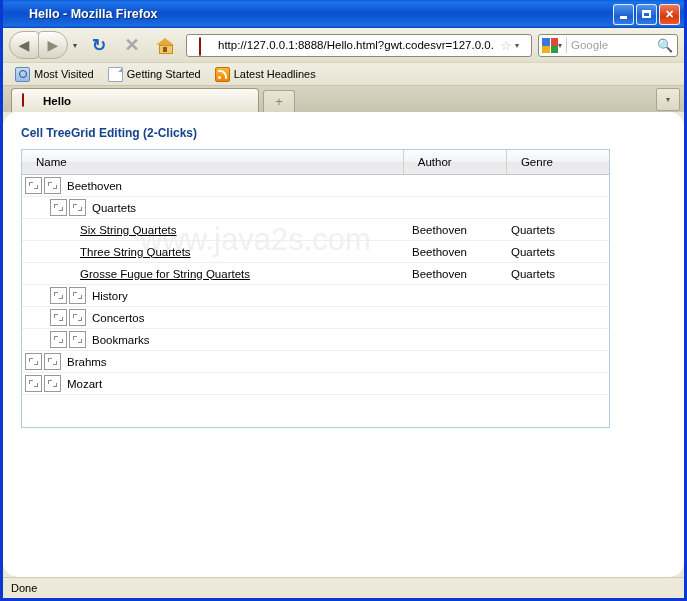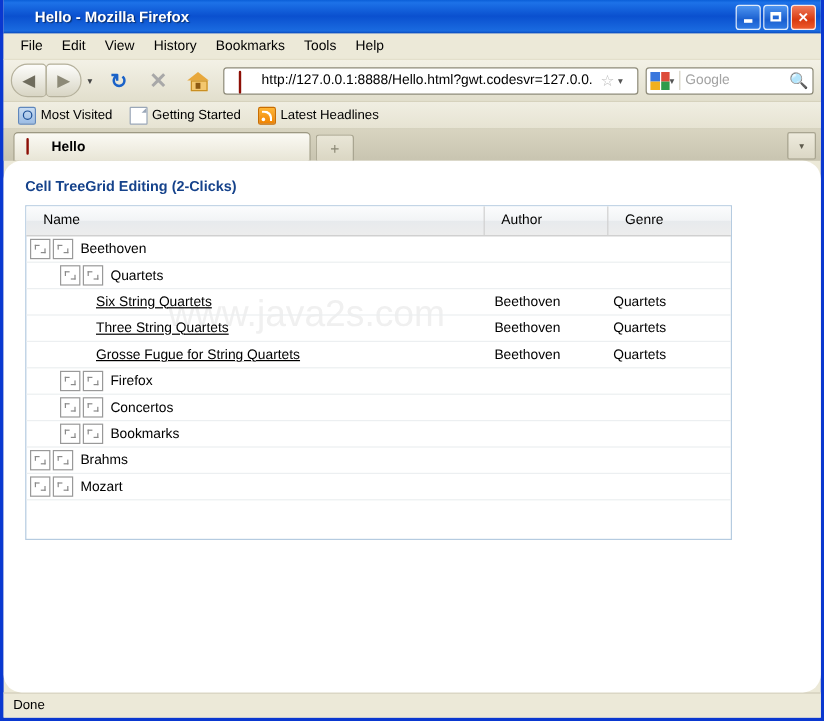--- a/index.html
+++ b/index.html
@@ -311,29 +311,20 @@
       <span class="winbtn min">
           <span class="min-glyph"></span>
         </span>
       <span class="winbtn max">
           <span class="max-glyph"></span>
         </span>
       <span class="winbtn close">✕</span>
     </span>
   </div>
 
-  <div class="menubar">
-    <span class="menu-item">File</span>
-    <span class="menu-item">Edit</span>
-    <span class="menu-item">View</span>
-    <span class="menu-item">History</span>
-    <span class="menu-item">Bookmarks</span>
-    <span class="menu-item">Tools</span>
-    <span class="menu-item">Help</span>
-  </div>
 
   <div class="navbar">
     <span class="backfwd">
       <span class="circ back">◀</span>
       <span class="circ fwd">▶</span>
     </span>
     <span class="dropcaret">▾</span>
     <span class="navbtn reload">↻</span>
     <span class="navbtn stop">✕</span>
     <span class="navbtn">
@@ -448,21 +439,21 @@
             <div class="cell-genre">Quartets</div>
           </div>
           <div class="row">
             <div class="cell-name indent1">
               <span class="brokenimg">
                 <i></i>
               </span>
               <span class="brokenimg">
                 <i></i>
               </span>
-              <span class="node-label">Firefox</span>
+              <span class="node-label">History</span>
             </div>
             <div class="cell-author"></div>
             <div class="cell-genre"></div>
           </div>
           <div class="row">
             <div class="cell-name indent1">
               <span class="brokenimg">
                 <i></i>
               </span>
               <span class="brokenimg">

